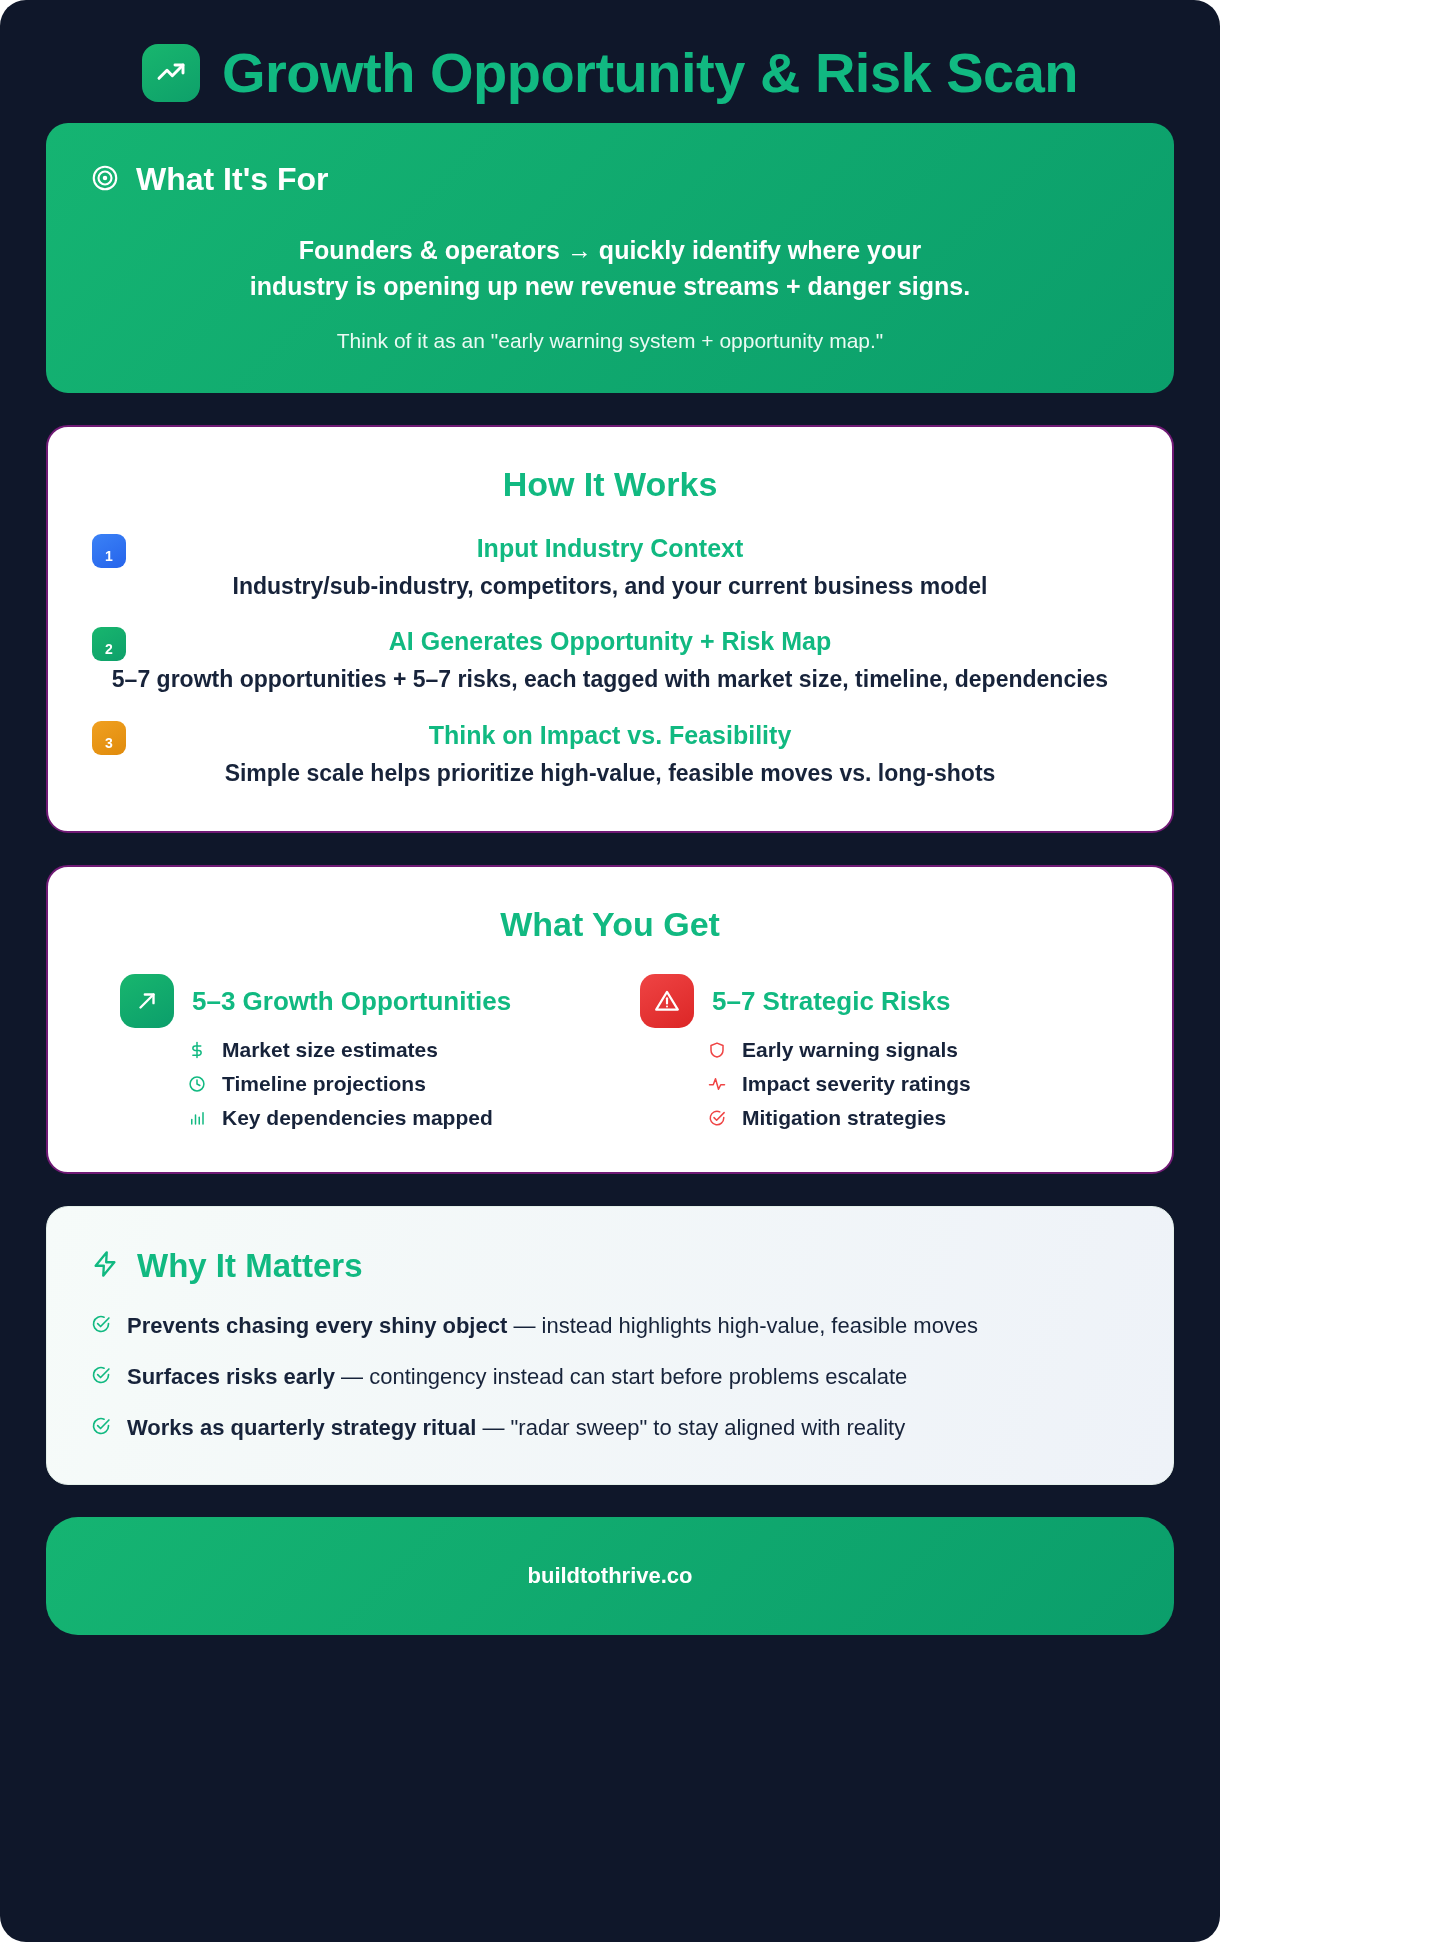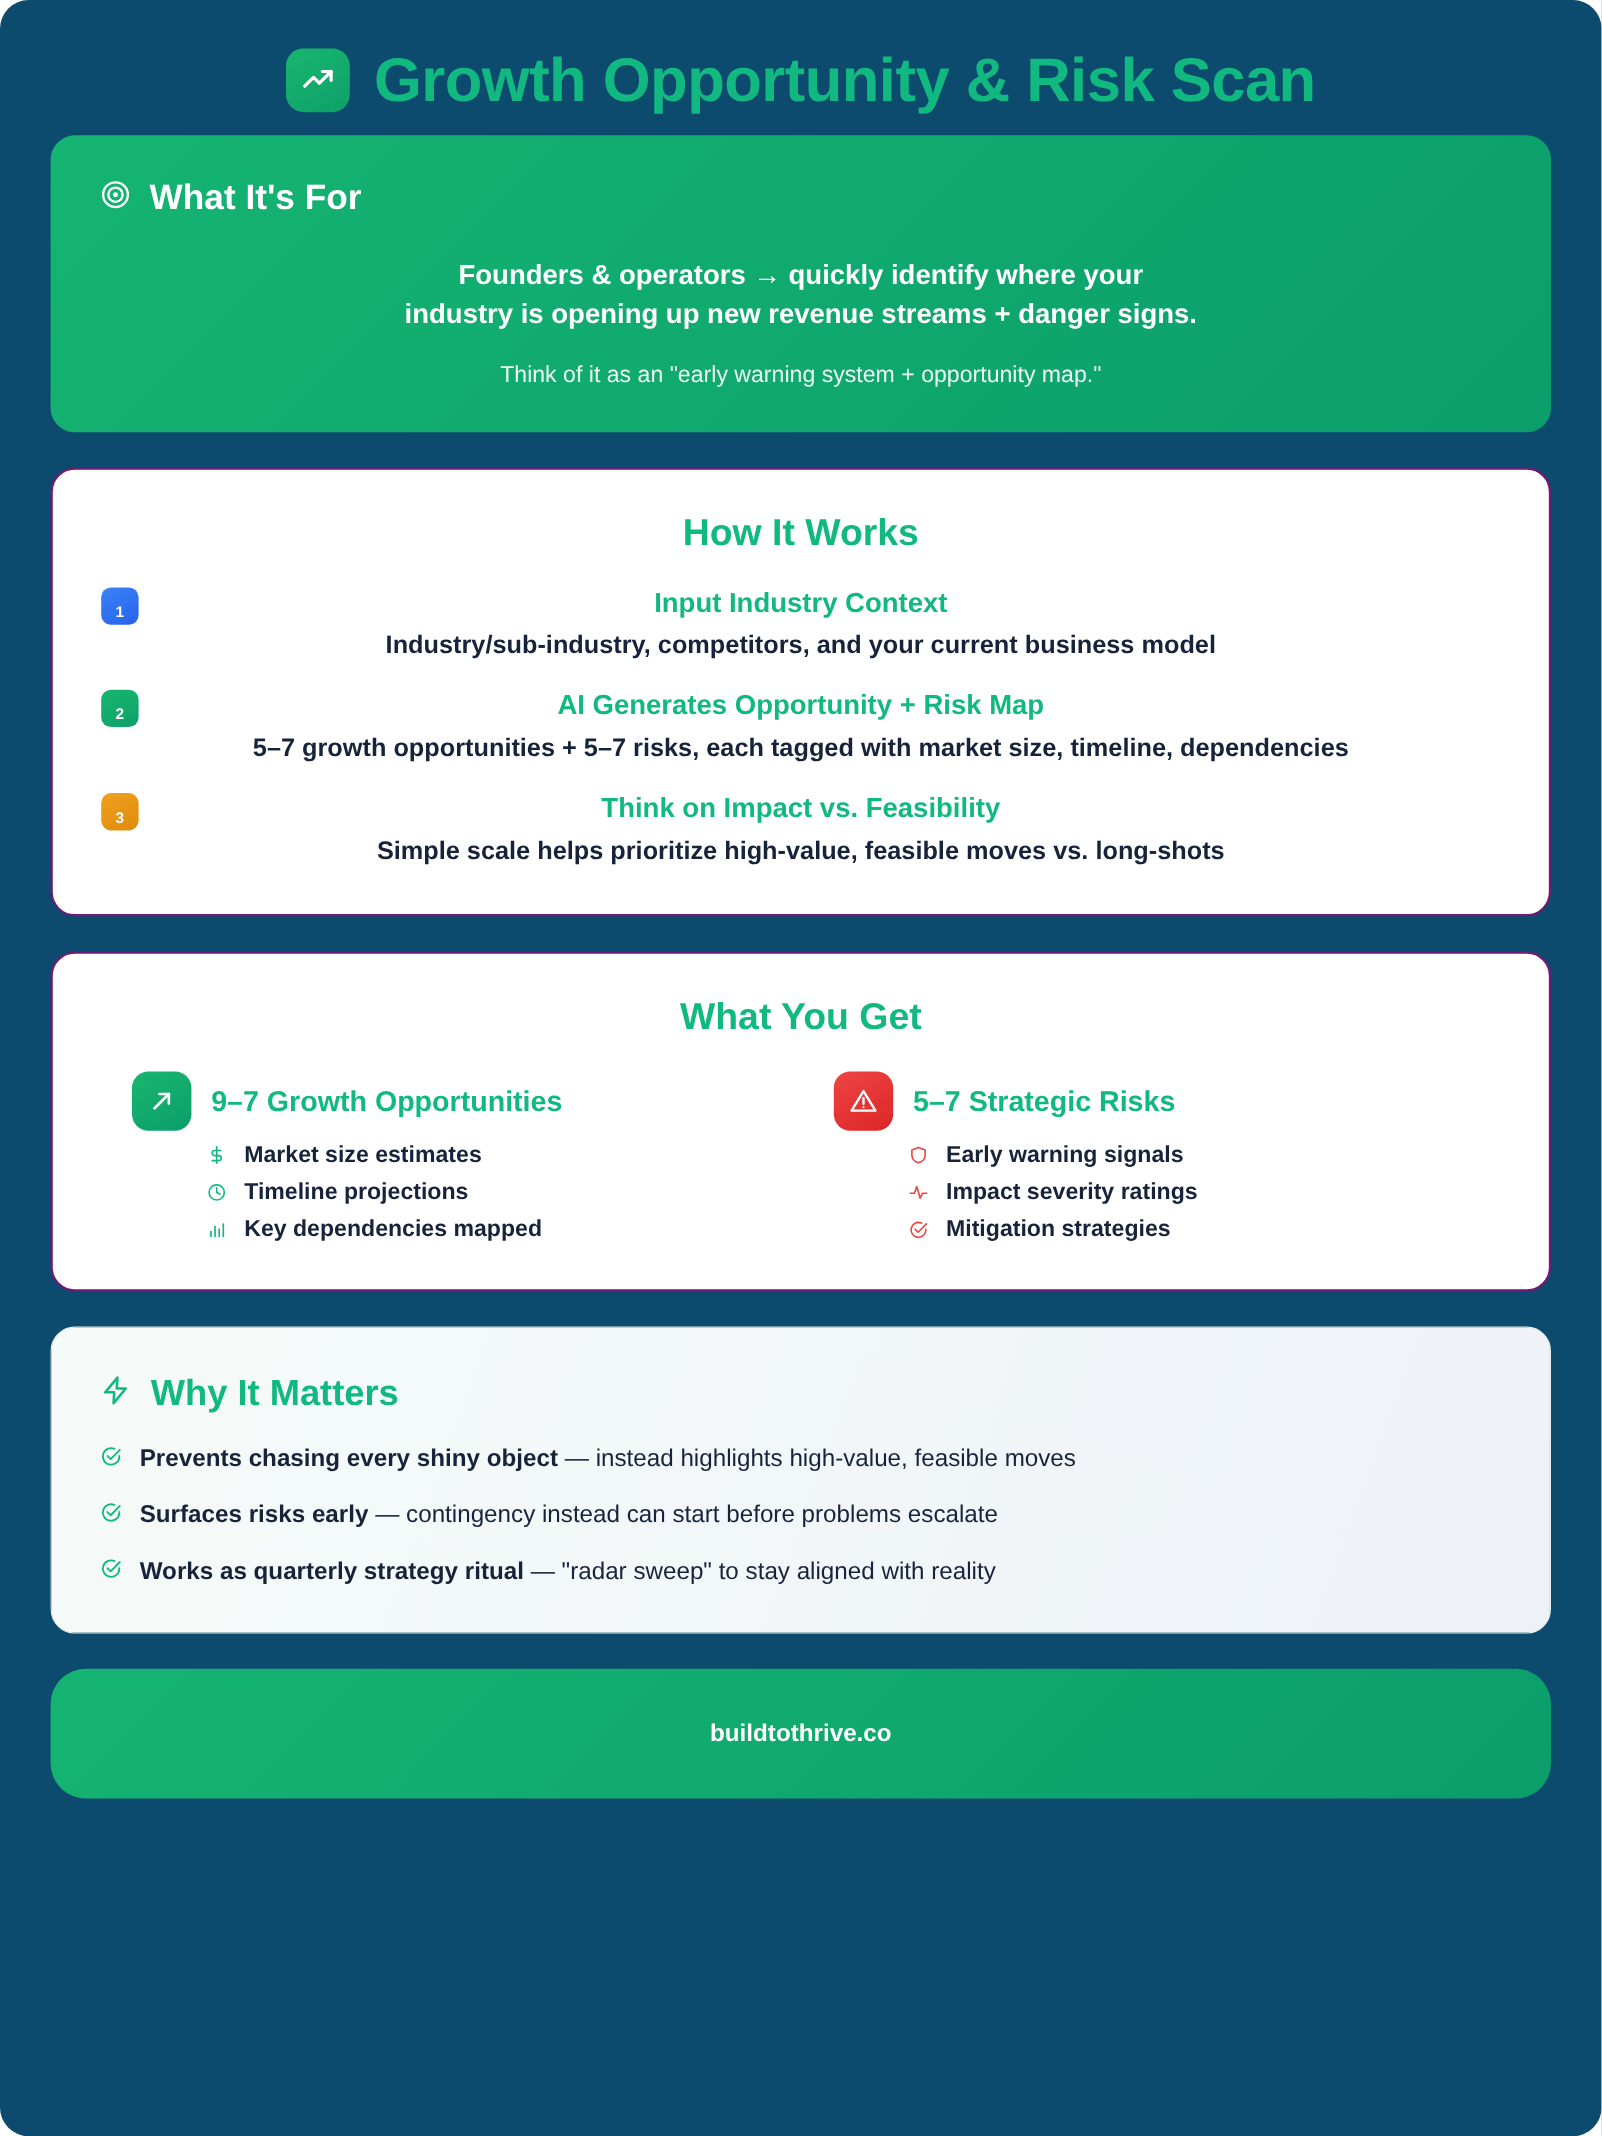--- a/index.html
+++ b/index.html
@@ -6,23 +6,23 @@
 
   html, body {
     width: 1456px;
     height: 1942px;
     background: #ffffff;
     font-family: "Liberation Sans", sans-serif;
   }
 
   #page {
     position: relative;
-    width: 1456px;
+    width: 1220px;
     height: 1942px;
-    background: #0c4a6e;
+    background: #0f172a;
     border-radius: 26px;
     overflow: hidden;
     padding: 0 46px;
   }
 
   
   .header {
     display: flex;
     align-items: center;
     justify-content: center;
@@ -295,21 +295,21 @@
     <div class="columns">
 
       <div class="column">
         <div class="col-head">
           <div class="col-icon icon-growth">
             <svg width="26" height="26" viewBox="0 0 24 24" fill="none" stroke="#ffffff" stroke-width="2.2" stroke-linecap="round" stroke-linejoin="round">
               <line x1="6" y1="18" x2="18" y2="6"></line>
               <polyline points="10 6 18 6 18 14"></polyline>
             </svg>
           </div>
-          <div class="col-title">9–7 Growth Opportunities</div>
+          <div class="col-title">5–3 Growth Opportunities</div>
         </div>
         <ul class="feature-list">
           <li class="feature-item">
             <span class="feature-icon">
               <svg width="18" height="18" viewBox="0 0 24 24" fill="none" stroke="#11b981" stroke-width="2" stroke-linecap="round">
                 <line x1="12" y1="2" x2="12" y2="22"></line>
                 <path d="M17 6.5H9.6a3.1 3.1 0 0 0 0 6.2h4.8a3.1 3.1 0 0 1 0 6.2H6.5"></path>
               </svg>
             </span>
             <span class="feature-text">Market size estimates</span>

